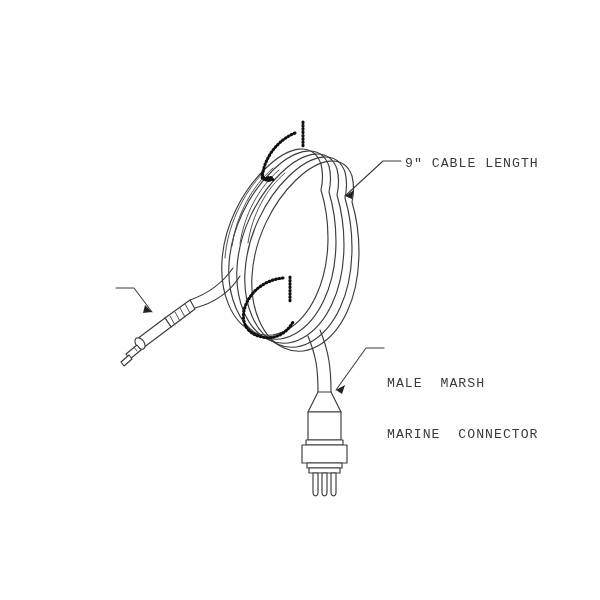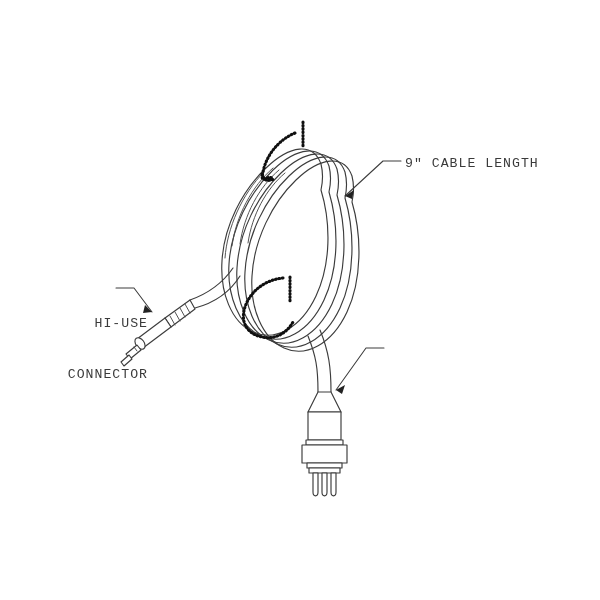--- a/index.html
+++ b/index.html
@@ -215,19 +215,19 @@
 
     <g>
       <path class="leader" d="M 384 348 L 366 348 L 336 390"></path>
       <polygon class="arrow" points="336,390 345,385 342,394"></polygon>
     </g>
 
   </svg>
 
   <div class="callout-text" id="label-cable-length">9" CABLE LENGTH</div>
 
-  <div class="callout-text" id="label-hi-use">
-    <div>HI-USE</div>
-    <div>CONNECTOR</div>
+
+  <div class="callout-text" id="label-marsh">
+    <div>MALE  MARSH</div>
+    <div>MARINE  CONNECTOR</div>
   </div>
 
-
 </div>
 
 </body></html>

